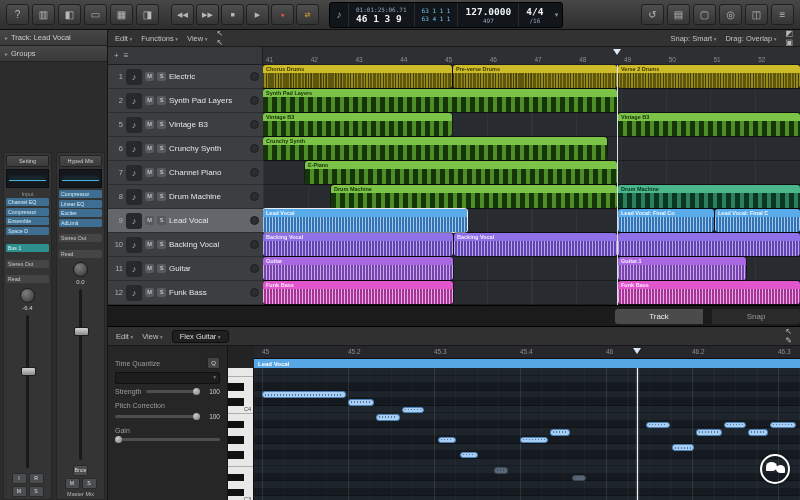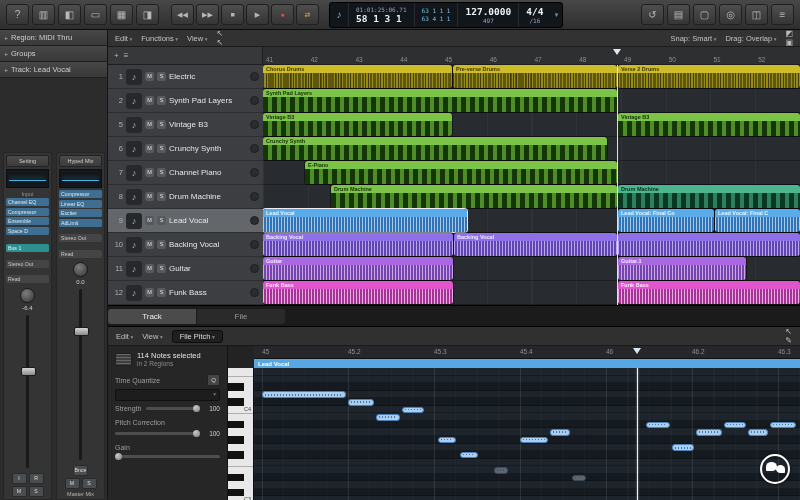--- a/index.html
+++ b/index.html
@@ -88,21 +88,21 @@
   .region.sel{box-shadow:0 0 0 1px #e8eef4;}
   .rh{height:8px;font-size:5.5px;font-weight:bold;line-height:8px;padding-left:3px;white-space:nowrap;overflow:hidden;}
   .rb{height:15px;position:relative;}
   .kind-wave .rb{background-repeat:no-repeat;background-size:100% 64%;background-position:0 50%;}
   .kind-drum .rb{background-repeat:no-repeat,no-repeat;background-size:100% 38%,100% 28%;background-position:0 22%,0 78%;}
   .kind-notes .rb{background-repeat:repeat-x,repeat-x,repeat-x;background-size:100% 2px,100% 2px,100% 2px;
                   background-position:0 3px,0 7px,0 11px;}
   .playhead{position:absolute;top:0;bottom:0;width:1px;background:rgba(242,246,250,.9);z-index:6;}
   
   .tabbar{height:20px;flex:none;background:#1b1b1b;border-top:1px solid #000;border-bottom:1px solid #000;
-          display:flex;align-items:center;justify-content:flex-start;gap:1px;}
+          display:flex;align-items:center;justify-content:flex-end;gap:9px;}
   .tab{width:88px;height:15px;font-size:8px;text-align:center;line-height:15px;background:#2a2a2a;color:#9a9a9a;}
   .tab:first-child{border-radius:3px 0 0 3px;}
   .tab:last-child{border-radius:0 3px 3px 0;}
   .tab.active{background:#4b4b4b;color:#ececec;}
   .ed-toolbar{height:18px;flex:none;background:#303030;border-bottom:1px solid #191919;display:flex;
               align-items:center;gap:9px;padding:0 8px;font-size:7.5px;color:#c0c0c0;white-space:nowrap;}
   .mode-select{background:#1f1f1f;border:1px solid #0d0d0d;border-radius:3px;padding:1px 7px;font-size:7.5px;color:#dedede;}
   
   .ed-body{flex:1;display:flex;min-height:0;}
   .ed-inspector{width:120px;flex:none;background:#262626;border-right:1px solid #141414;
@@ -177,21 +177,21 @@
         <div class="tb-btn">▶▶</div>
         <div class="tb-btn">■</div>
         <div class="tb-btn">▶</div>
         <div class="tb-btn" style="color: rgb(224, 80, 64);">●</div>
         <div class="tb-btn" style="color: rgb(224, 168, 60);">⇄</div>
       </div>
     <div class="lcd">
       <div class="lcd-icon">♪</div>
       <div class="lcd-sec">
         <div class="lcd-small">01:01:25:06.71</div>
-        <div class="lcd-big">58 1 3 1</div>
+        <div class="lcd-big">46 1 3 9</div>
       </div>
       <div class="lcd-sec">
         <div class="lcd-loc">63 1 1 1</div>
         <div class="lcd-loc">63 4 1 1</div>
       </div>
       <div class="lcd-sec">
         <div class="lcd-big">127.0000</div>
         <div class="lcd-small" style="text-align:center">497</div>
       </div>
       <div class="lcd-sec" style="border-right:none">
@@ -205,27 +205,24 @@
         <div class="tb-btn">▤</div>
         <div class="tb-btn">▢</div>
         <div class="tb-btn">◎</div>
         <div class="tb-btn">◫</div>
         <div class="tb-btn">≡</div>
       </div>
   </div>
 
   <div class="inspector">
     <div class="insp-header">
-      <span>Region: MIDI Thru</span>
+      <span>Track: Lead Vocal</span>
     </div>
     <div class="insp-header">
       <span>Groups</span>
-    </div>
-    <div class="insp-header">
-      <span>Track: Lead Vocal</span>
     </div>
     <div class="strips" id="strips">
         <div class="strip">
           <div class="strip-setting">Setting</div>
           <div class="eq-thumb"></div>
           <div class="strip-label">Input</div>
           <div class="slot">Channel EQ</div>
           <div class="slot">Compressor</div>
           <div class="slot">Ensemble</div>
           <div class="slot">Space D</div>
@@ -476,43 +473,36 @@
           <div class="region kind-wave" style="left: 355px; top: 216px; width: 182px;">
             <div class="rh" style="background: rgb(225, 85, 205); color: rgb(255, 234, 251);">Funk Bass</div>
             <div class="rb" style="background: repeating-linear-gradient(90deg, rgba(255, 214, 250, 0.75) 0px, rgba(255, 214, 250, 0.75) 1px, transparent 1px, transparent 3px) rgb(164, 53, 149);"></div>
           </div>
           <div class="playhead" style="left: 354px;"></div>
         </div>
     </div>
 
     <div class="tabbar">
       <div class="tab active">Track</div>
-      <div class="tab">File</div>
+      <div class="tab">Snap</div>
     </div>
 
     <div class="ed-toolbar">
       <span class="menu">Edit</span>
       <span class="menu">View</span>
-      <span class="mode-select menu">File Pitch</span>
+      <span class="mode-select menu">Flex Guitar</span>
       <span class="spacer"></span>
       <span id="ed-tools">
           <div class="tool-btn">↖</div>
           <div class="tool-btn">✎</div>
         </span>
     </div>
 
     <div class="ed-body">
       <div class="ed-inspector">
-        <div class="sel-row">
-          <div class="sel-icon"></div>
-          <div>
-            <div class="sel-title">114 Notes selected</div>
-            <div class="sel-sub">in 2 Regions</div>
-          </div>
-        </div>
         <div class="q-row">
           <span class="param-label" style="margin-top:0">Time Quantize</span>
           <span class="q-btn">Q</span>
         </div>
         <div class="dropdown"></div>
         <div class="slider-row">
           <span class="param-label" style="margin-top:0">Strength</span>
           <div class="slider"></div>
           <span class="slider-val">100</span>
         </div>

